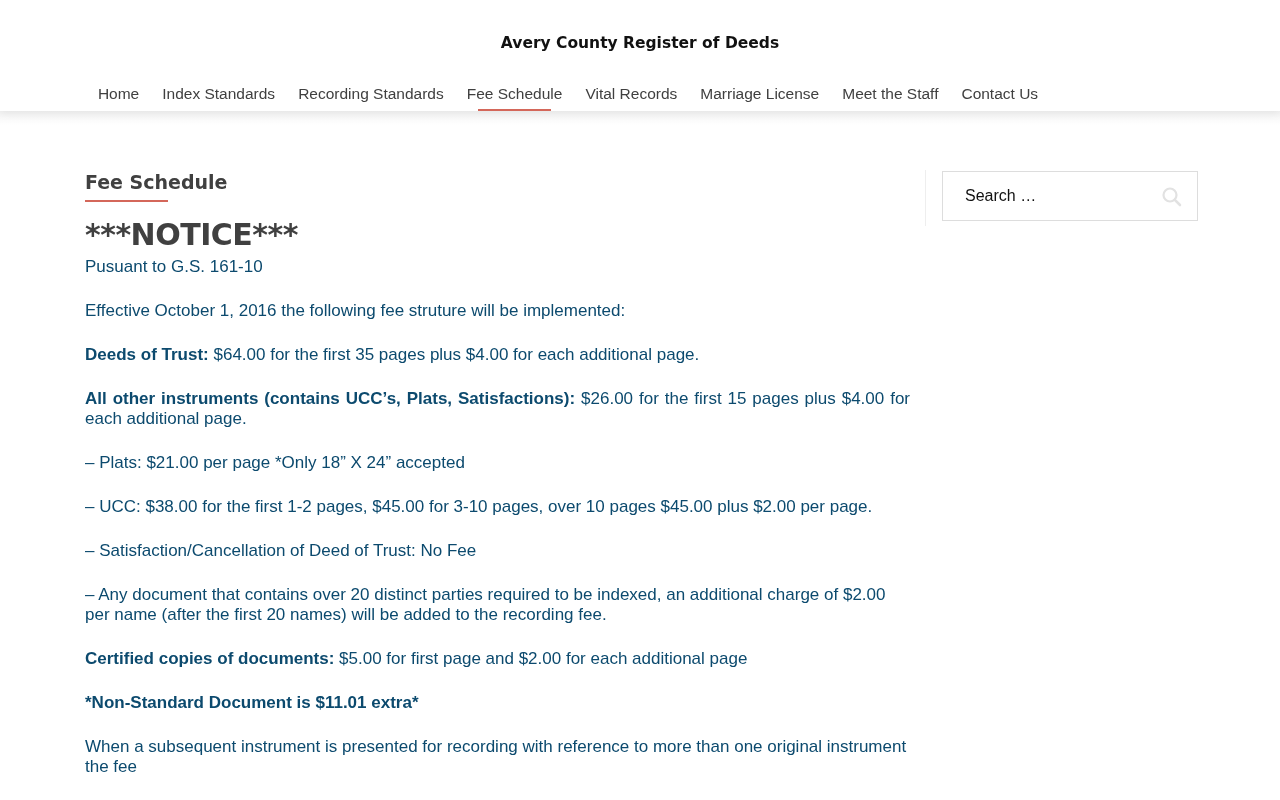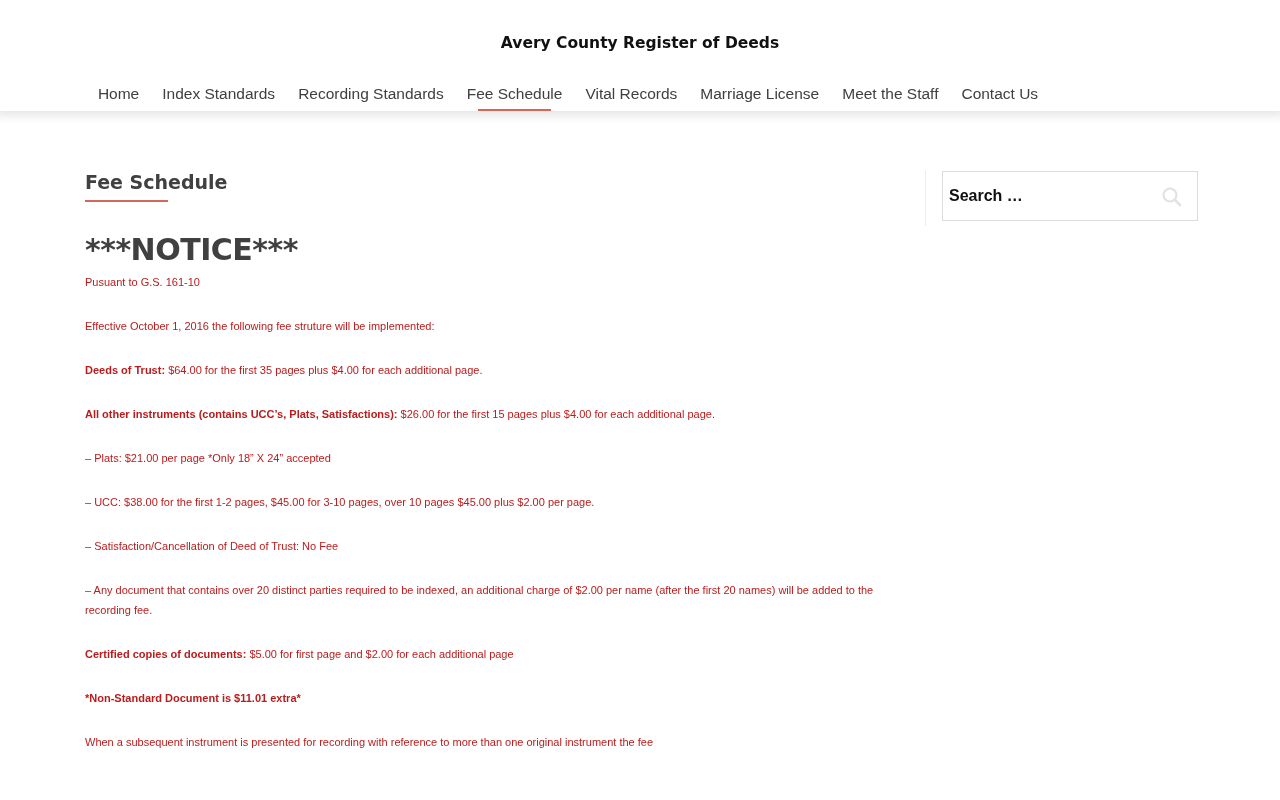--- a/index.html
+++ b/index.html
@@ -9,29 +9,29 @@
   .site-header { position: absolute; left: 0; top: 0; width: 1280px; height: 111px; background: #fff; box-shadow: 0 3px 8px rgba(0,0,0,0.06); z-index: 2; }
   .site-title { position: absolute; top: 34px; left: 0; width: 1280px; text-align: center; font-family: "DejaVu Sans", sans-serif; font-weight: bold; font-size: 15.5px; color: #111; letter-spacing: 0px; }
   .nav { position: absolute; top: 84px; left: 0; width: 1136px; display: flex; justify-content: center; }
   .nav-item { font-family: "Liberation Sans", sans-serif; font-size: 15.5px; color: #404040; margin: 0 11.5px; position: relative; height: 27px; line-height: 20px; cursor: pointer; }
   .nav-item.active::after { content: ""; position: absolute; left: 11px; right: 11px; bottom: 0; height: 2px; background: #d4675a; }
   .shade { position: absolute; left: 0; top: 111px; width: 1280px; height: 14px; background: linear-gradient(#f3f3f3, #fff); z-index: 1; }
 
   .main { position: absolute; left: 85px; top: 160px; width: 825px; }
   .page-title { font-family: "DejaVu Sans", sans-serif; font-weight: bold; font-size: 19px; color: #404040; margin-top: 11px; }
   .title-underline { width: 83px; height: 2px; background: #d4675a; margin-top: 7px; }
-  .notice { font-family: "DejaVu Sans", sans-serif; font-weight: bold; font-size: 30px; color: #404040; margin-top: 30px; line-height: 36px; letter-spacing: -0.5px; }
-  .content p { font-size: 11px; line-height: 20px; margin-bottom: 24px; color: #b91c1c; }
+  .notice { font-family: "DejaVu Sans", sans-serif; font-weight: bold; font-size: 30px; color: #404040; margin-top: 15px; line-height: 36px; letter-spacing: -0.5px; }
+  .content p { font-size: 17px; line-height: 20px; margin-bottom: 24px; color: #0c4a6e; }
   .content p.first { margin-top: 4px; }
   .content p.justify { text-align: justify; }
   .content b { font-weight: bold; }
 
   .sidebar { position: absolute; left: 925px; top: 170px; width: 272px; height: 56px; border-left: 1px solid #eee; }
   .search-box { position: absolute; left: 16px; top: 1px; width: 256px; height: 50px; border: 1px solid #ddd; background: #fff; }
-  .search-input { position: absolute; left: 0; top: 0; width: 210px; height: 48px; border: none; outline: none; font-family: "Liberation Sans", sans-serif; font-size: 16px; color: #111; padding-left: 6px; background: transparent; font-weight: bold; }
+  .search-input { position: absolute; left: 16px; top: 0; width: 210px; height: 48px; border: none; outline: none; font-family: "Liberation Sans", sans-serif; font-size: 16px; color: #111; padding-left: 6px; background: transparent; }
   .search-input::placeholder { color: #111; }
   .search-icon { position: absolute; right: 14px; top: 14px; width: 22px; height: 22px; }
 </style>
 </head>
 <body>
 
 <header class="site-header">
   <div class="site-title">Avery County Register of Deeds</div>
   <nav class="nav">
     <a class="nav-item">Home</a>

